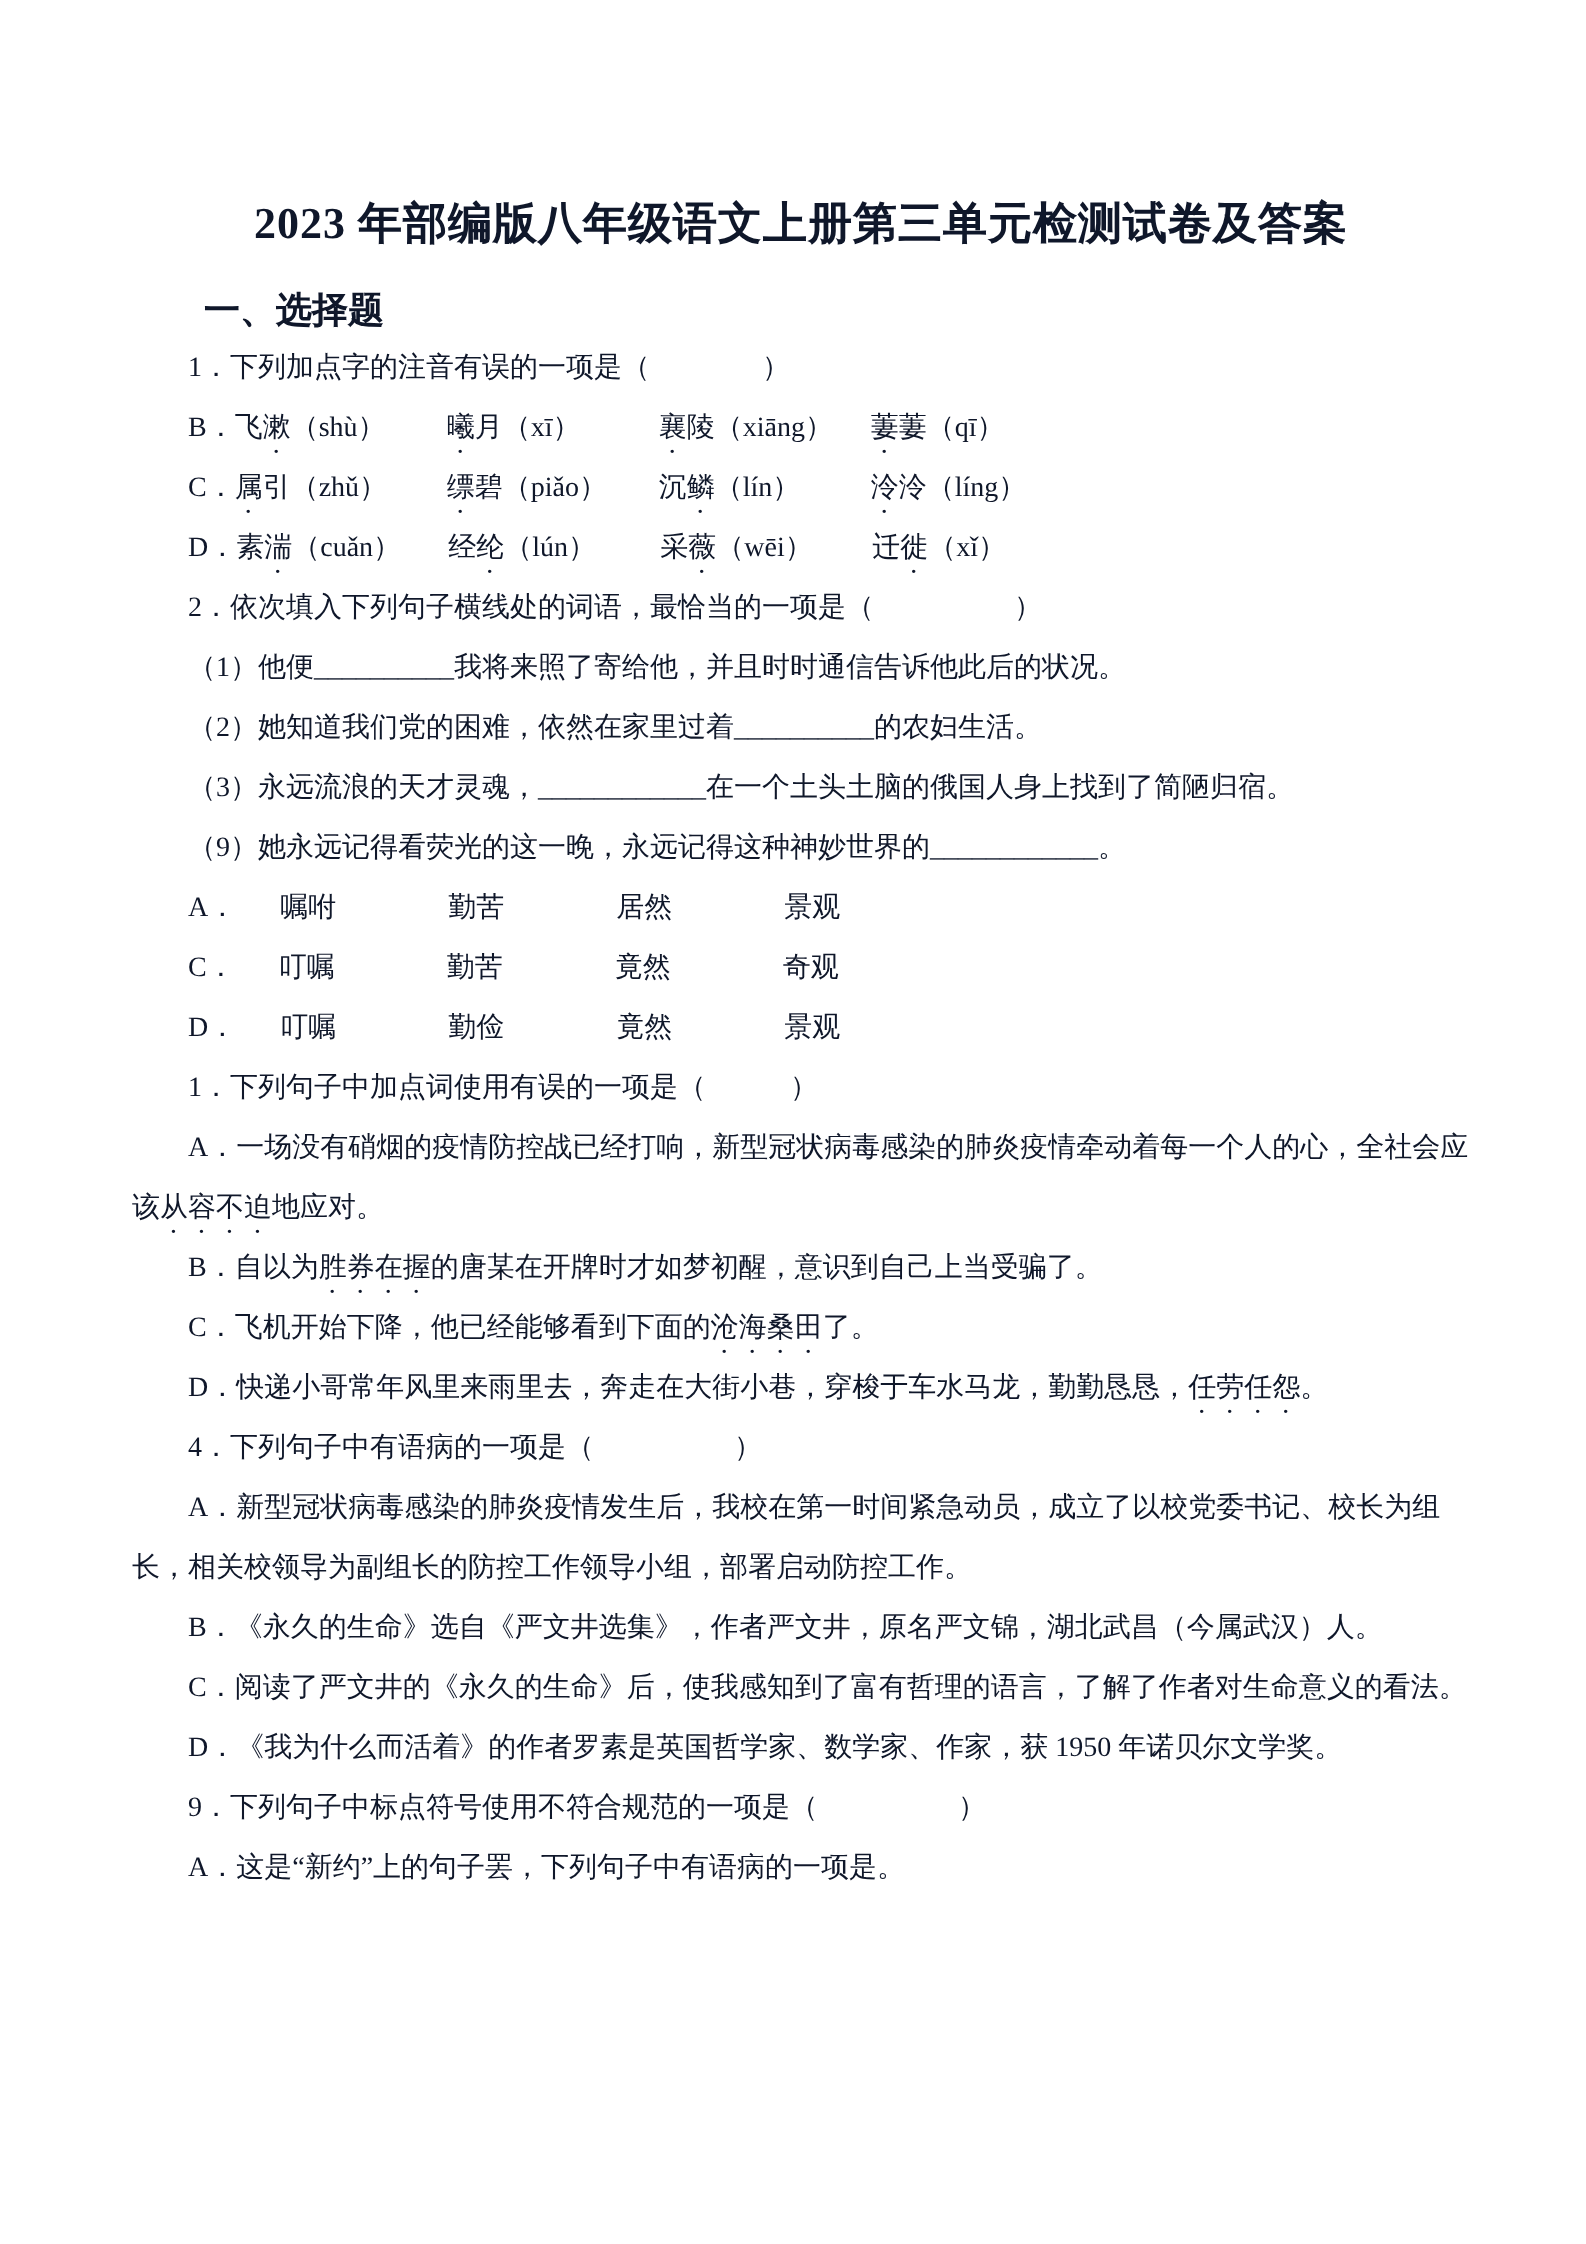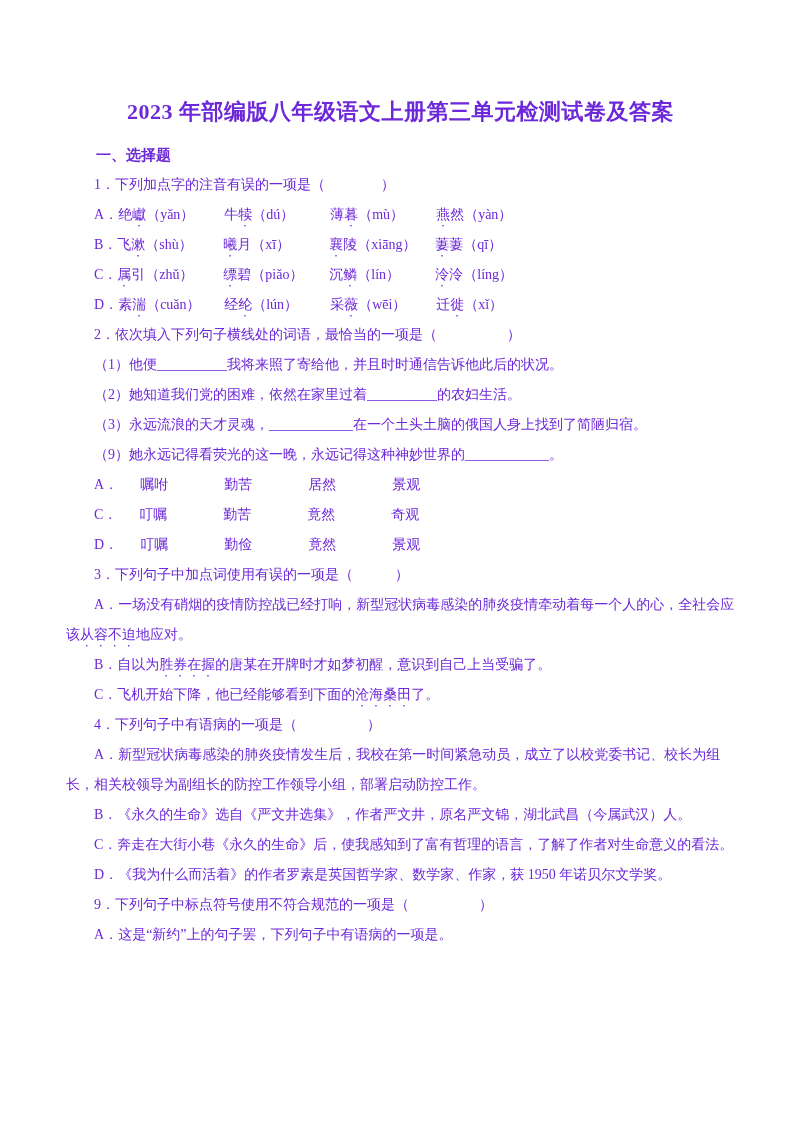--- a/index.html
+++ b/index.html
@@ -6,34 +6,34 @@
   .page {
     position: relative;
     width: 793px;
     height: 1122px;
     margin: 0 auto;
     background: #ffffff;
     box-sizing: border-box;
     padding: 94px 58px 0 66px;
     font-family: "Liberation Serif", serif;
     font-size: 14px;
-    color: #6d28d9;
+    color: #0f172a;
     overflow: hidden;
   }
   .title {
     margin: 0 0 10px 0;
     text-align: center;
     font-size: 22px;
     font-weight: bold;
     letter-spacing: 0.5px;
     line-height: 36px;
   }
   .section {
     font-weight: bold;
-    font-size: 15px;
+    font-size: 18px;
     line-height: 30px;
     text-indent: 2em;
     margin: 0;
   }
   p.line {
     margin: 0;
     line-height: 30px;
     text-indent: 2em;
   }
   .opt-label { display: inline; }
@@ -50,41 +50,41 @@
 </head>
 <body>
 
 <div class="page">
 
   <h1 class="title">2023 年部编版八年级语文上册第三单元检测试卷及答案</h1>
 
   <div class="section">一、选择题</div>
 
   <p class="line">1．下列加点字的注音有误的一项是（　　　　）</p>
-  <p class="line"><span class="opt-label">A．</span><span class="q1-item"><span>绝</span><span class="em-dot">巘</span><span>（yǎn）</span></span><span class="q1-item"><span>牛</span><span class="em-dot">犊</span><span>（dú）</span></span><span class="q1-item"><span>薄</span><span class="em-dot">暮</span><span>（mù）</span></span><span class="q1-item"><span class="em-dot">燕</span><span>然（yàn）</span></span></p>
   <p class="line"><span class="opt-label">B．</span><span class="q1-item"><span>飞</span><span class="em-dot">漱</span><span>（shù）</span></span><span class="q1-item"><span class="em-dot">曦</span><span>月（xī）</span></span><span class="q1-item"><span class="em-dot">襄</span><span>陵（xiāng）</span></span><span class="q1-item"><span class="em-dot">萋</span><span>萋（qī）</span></span></p>
   <p class="line"><span class="opt-label">C．</span><span class="q1-item"><span class="em-dot">属</span><span>引（zhǔ）</span></span><span class="q1-item"><span class="em-dot">缥</span><span>碧（piǎo）</span></span><span class="q1-item"><span>沉</span><span class="em-dot">鳞</span><span>（lín）</span></span><span class="q1-item"><span class="em-dot">泠</span><span>泠（líng）</span></span></p>
   <p class="line"><span class="opt-label">D．</span><span class="q1-item"><span>素</span><span class="em-dot">湍</span><span>（cuǎn）</span></span><span class="q1-item"><span>经</span><span class="em-dot">纶</span><span>（lún）</span></span><span class="q1-item"><span>采</span><span class="em-dot">薇</span><span>（wēi）</span></span><span class="q1-item"><span>迁</span><span class="em-dot">徙</span><span>（xǐ）</span></span></p>
 
   <p class="line">2．依次填入下列句子横线处的词语，最恰当的一项是（　　　　　）</p>
   <p class="line">（1）他便__________我将来照了寄给他，并且时时通信告诉他此后的状况。</p>
   <p class="line">（2）她知道我们党的困难，依然在家里过着__________的农妇生活。</p>
   <p class="line">（3）永远流浪的天才灵魂，____________在一个土头土脑的俄国人身上找到了简陋归宿。</p>
   <p class="line">（9）她永远记得看荧光的这一晚，永远记得这种神妙世界的____________。</p>
   <p class="line"><span class="opt-label">A．</span><span class="q2-item">嘱咐</span><span class="q2-item">勤苦</span><span class="q2-item">居然</span><span class="q2-item">景观</span></p>
   <p class="line"><span class="opt-label">C．</span><span class="q2-item">叮嘱</span><span class="q2-item">勤苦</span><span class="q2-item">竟然</span><span class="q2-item">奇观</span></p>
   <p class="line"><span class="opt-label">D．</span><span class="q2-item">叮嘱</span><span class="q2-item">勤俭</span><span class="q2-item">竟然</span><span class="q2-item">景观</span></p>
 
-  <p class="line">3．下列句子中加点词使用有误的一项是（　　　）</p>
+  <p class="line">1．下列句子中加点词使用有误的一项是（　　　）</p>
   <p class="line"><span class="opt-label">A．</span><span><span>一场没有硝烟的疫情防控战已经打响，新型冠状病毒感染的肺炎疫情牵动着每一个人的心，全社会应该</span><span class="em-dot">从容不迫</span><span>地应对。</span></span></p>
   <p class="line"><span class="opt-label">B．</span><span><span>自以为</span><span class="em-dot">胜券在握</span><span>的唐某在开牌时才如梦初醒，意识到自己上当受骗了。</span></span></p>
   <p class="line"><span class="opt-label">C．</span><span><span>飞机开始下降，他已经能够看到下面的</span><span class="em-dot">沧海桑田</span><span>了。</span></span></p>
+  <p class="line"><span class="opt-label">D．</span><span><span>快递小哥常年风里来雨里去，奔走在大街小巷，穿梭于车水马龙，勤勤恳恳，</span><span class="em-dot">任劳任怨</span><span>。</span></span></p>
 
   <p class="line">4．下列句子中有语病的一项是（　　　　　）</p>
   <p class="line"><span class="opt-label">A．</span><span>新型冠状病毒感染的肺炎疫情发生后，我校在第一时间紧急动员，成立了以校党委书记、校长为组长，相关校领导为副组长的防控工作领导小组，部署启动防控工作。</span></p>
   <p class="line"><span class="opt-label">B．</span><span>《永久的生命》选自《严文井选集》，作者严文井，原名严文锦，湖北武昌（今属武汉）人。</span></p>
-  <p class="line"><span class="opt-label">C．</span><span>奔走在大街小巷《永久的生命》后，使我感知到了富有哲理的语言，了解了作者对生命意义的看法。</span></p>
+  <p class="line"><span class="opt-label">C．</span><span>阅读了严文井的《永久的生命》后，使我感知到了富有哲理的语言，了解了作者对生命意义的看法。</span></p>
   <p class="line"><span class="opt-label">D．</span><span>《我为什么而活着》的作者罗素是英国哲学家、数学家、作家，获 1950 年诺贝尔文学奖。</span></p>
 
   <p class="line">9．下列句子中标点符号使用不符合规范的一项是（　　　　　）</p>
   <p class="line"><span class="opt-label">A．</span><span>这是“新约”上的句子罢，下列句子中有语病的一项是。</span></p>
 
 </div>
 
 </body></html>

